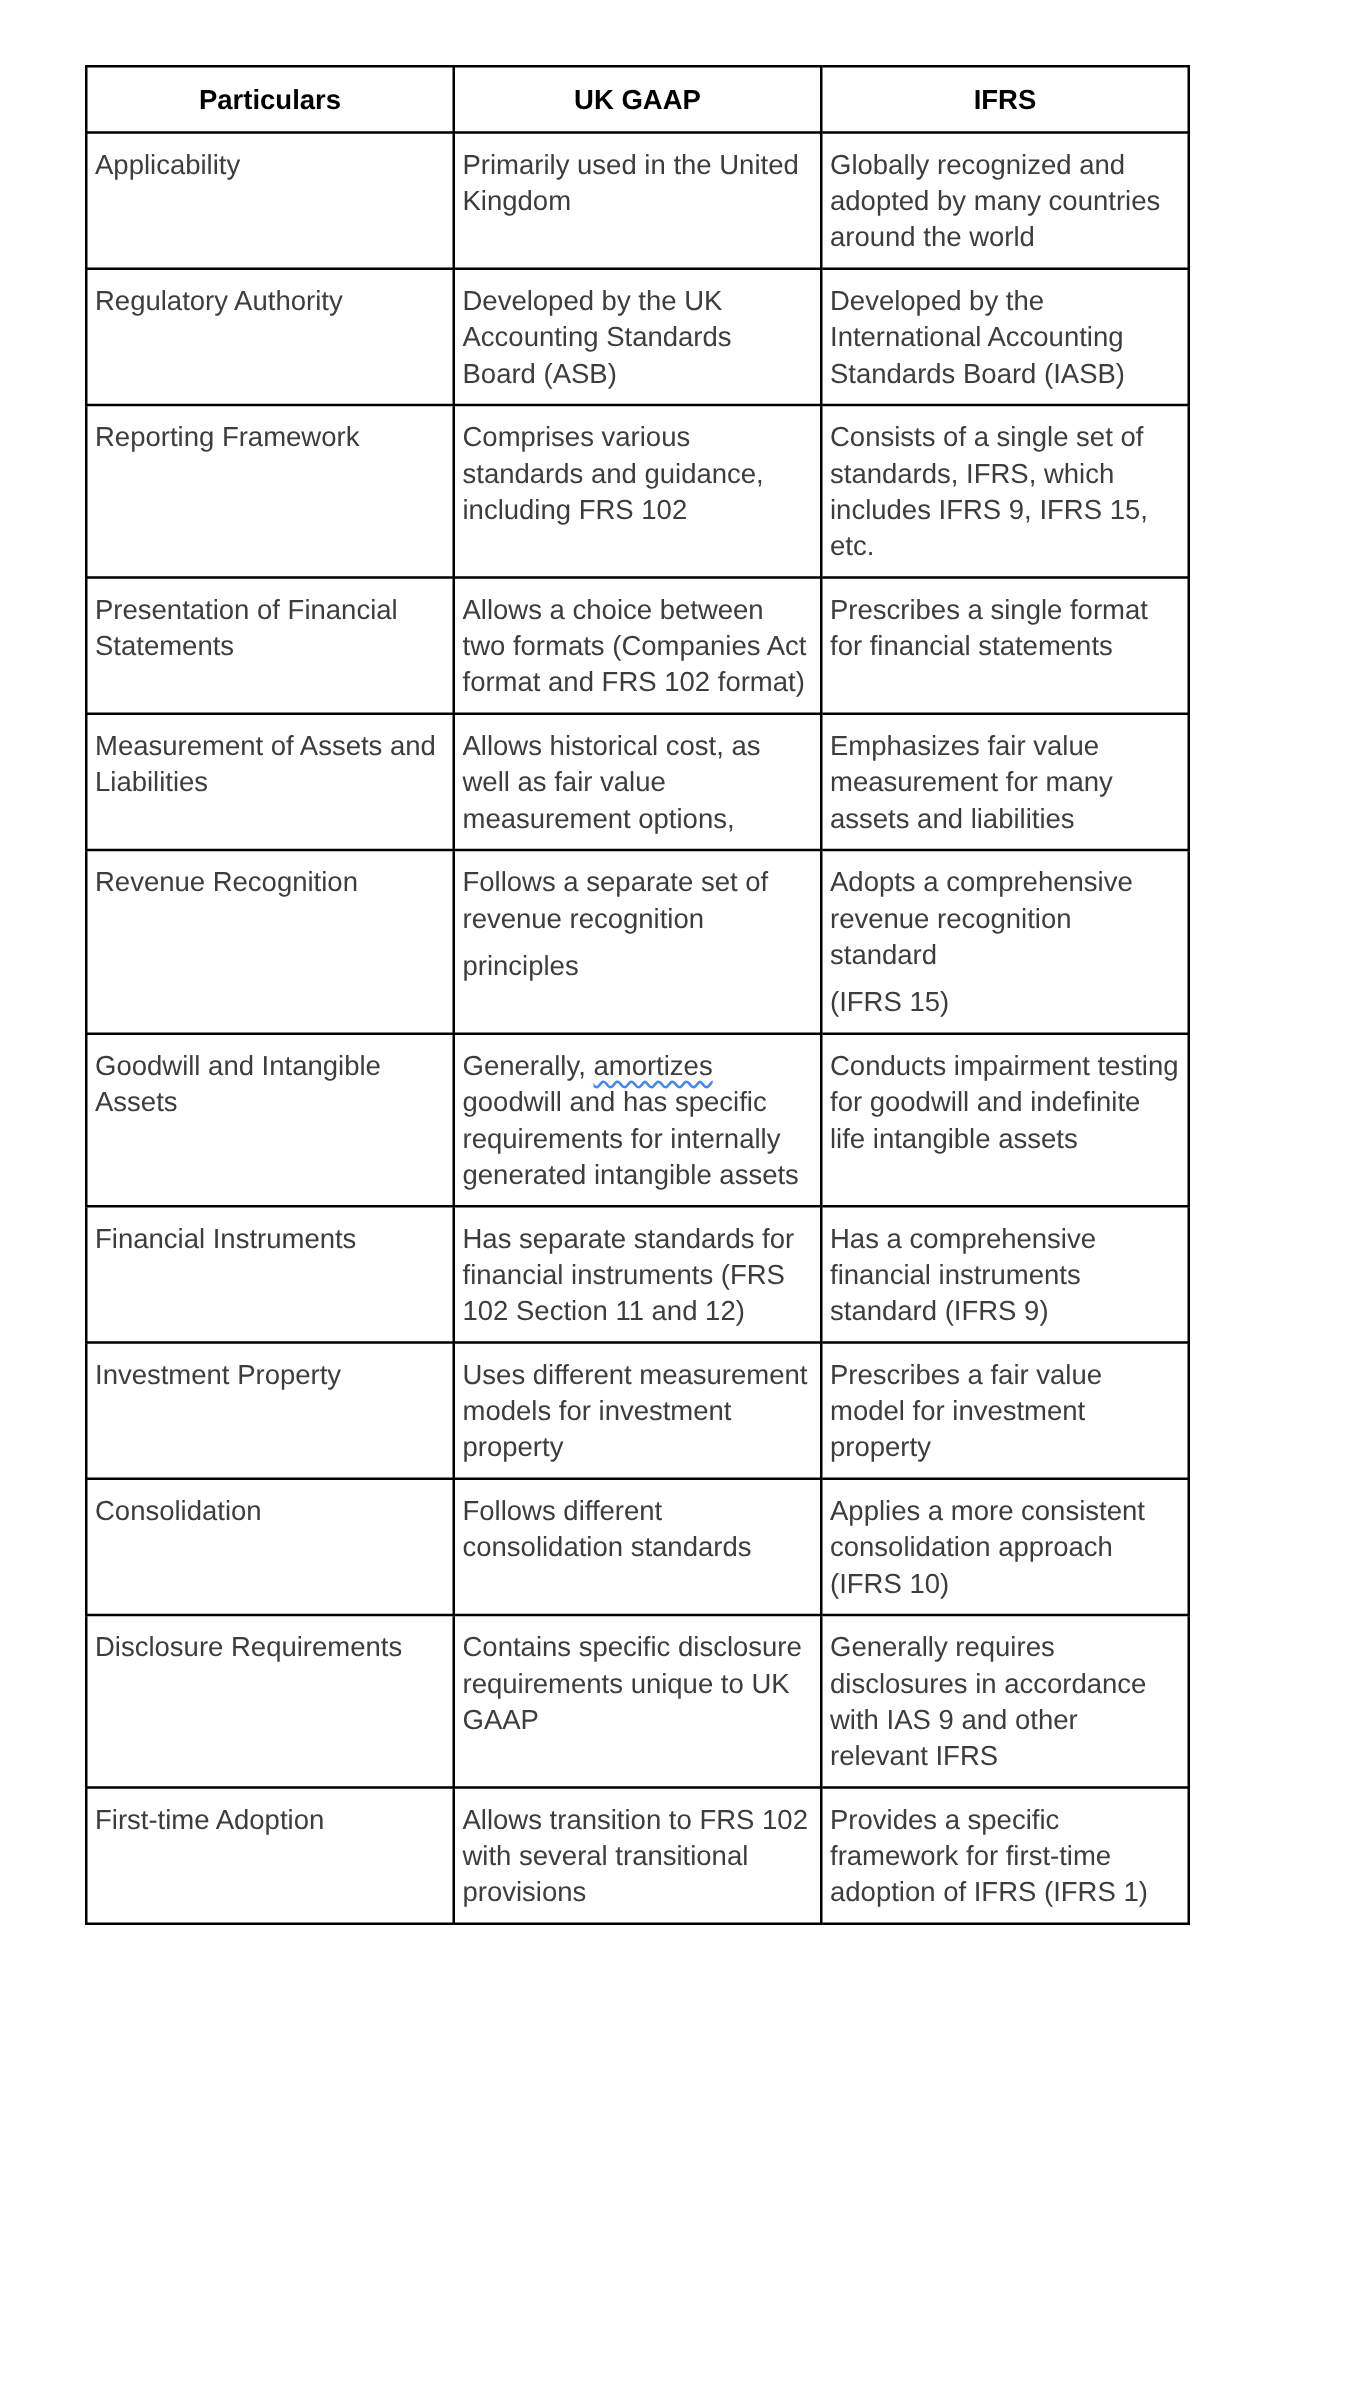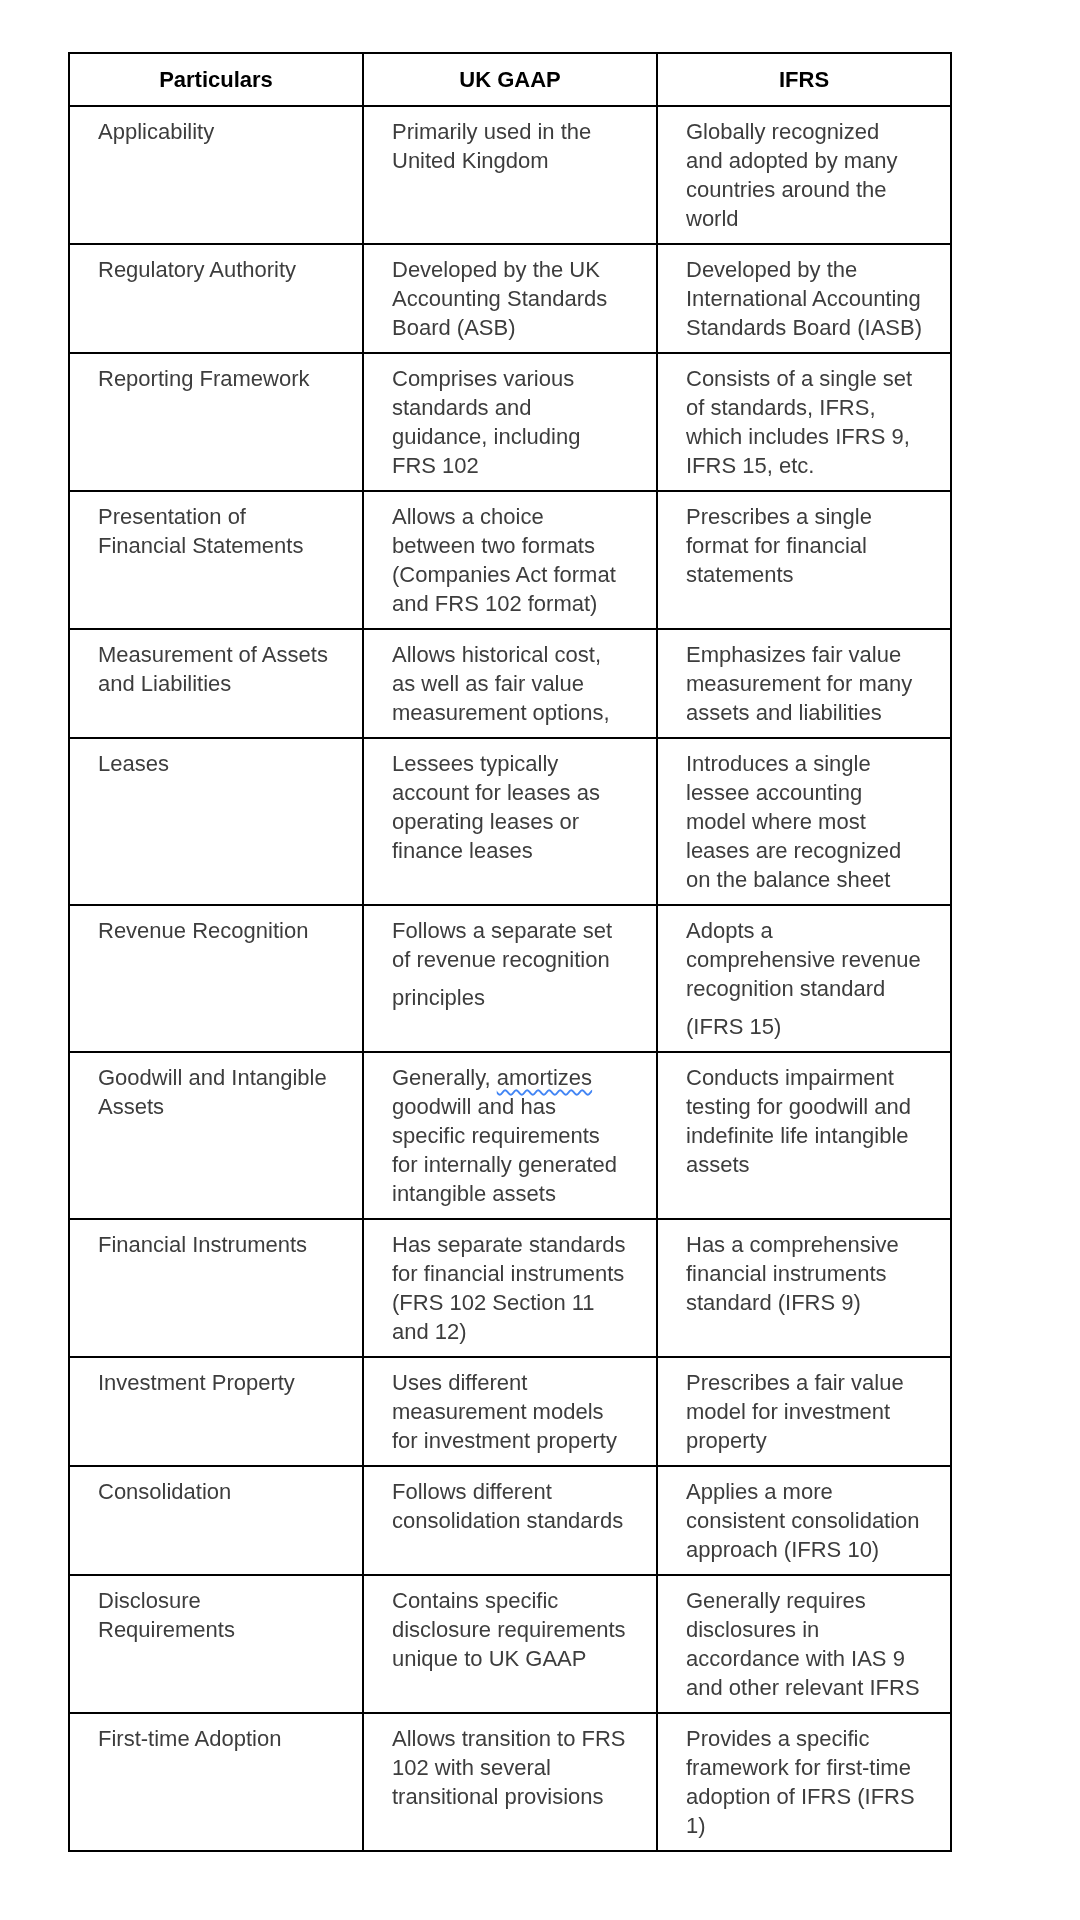--- a/index.html
+++ b/index.html
@@ -20,21 +20,21 @@
     left: 23px;
     top: 52px;
     width: 884px;
     border-collapse: collapse;
     table-layout: fixed;
     margin-left: 45px;
   }
   table.cmp th, table.cmp td {
     border: 2px solid var(--border-color, #000);
     vertical-align: top;
-    padding: 10px 28px;
+    padding: 10px 6px;
     font-size: 22px;
     line-height: 29px;
     color: var(--body-text, #3d3d3d);
     word-wrap: break-word;
   }
   table.cmp th {
     text-align: center;
     font-weight: bold;
     color: var(--header-text, #000);
     padding: 11px 10px;
@@ -116,31 +116,20 @@
           </td>
           <td>
             <p>Allows historical cost, as well as fair value measurement options,</p>
           </td>
           <td>
             <p>Emphasizes fair value measurement for many assets and liabilities</p>
           </td>
         </tr>
         <tr>
           <td>
-            <p>Leases</p>
-          </td>
-          <td>
-            <p>Lessees typically account for leases as operating leases or finance leases</p>
-          </td>
-          <td>
-            <p>Introduces a single lessee accounting model where most leases are recognized on the balance sheet</p>
-          </td>
-        </tr>
-        <tr>
-          <td>
             <p>Revenue Recognition</p>
           </td>
           <td>
             <p>Follows a separate set of revenue recognition</p>
             <p>principles</p>
           </td>
           <td>
             <p>Adopts a comprehensive revenue recognition standard</p>
             <p>(IFRS 15)</p>
           </td>

